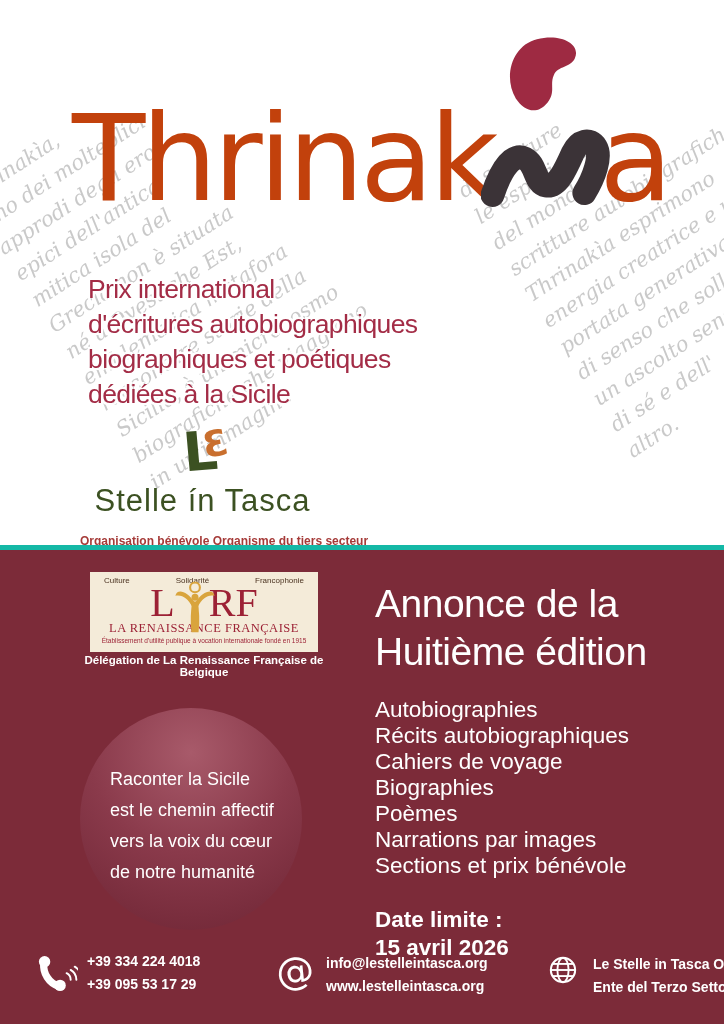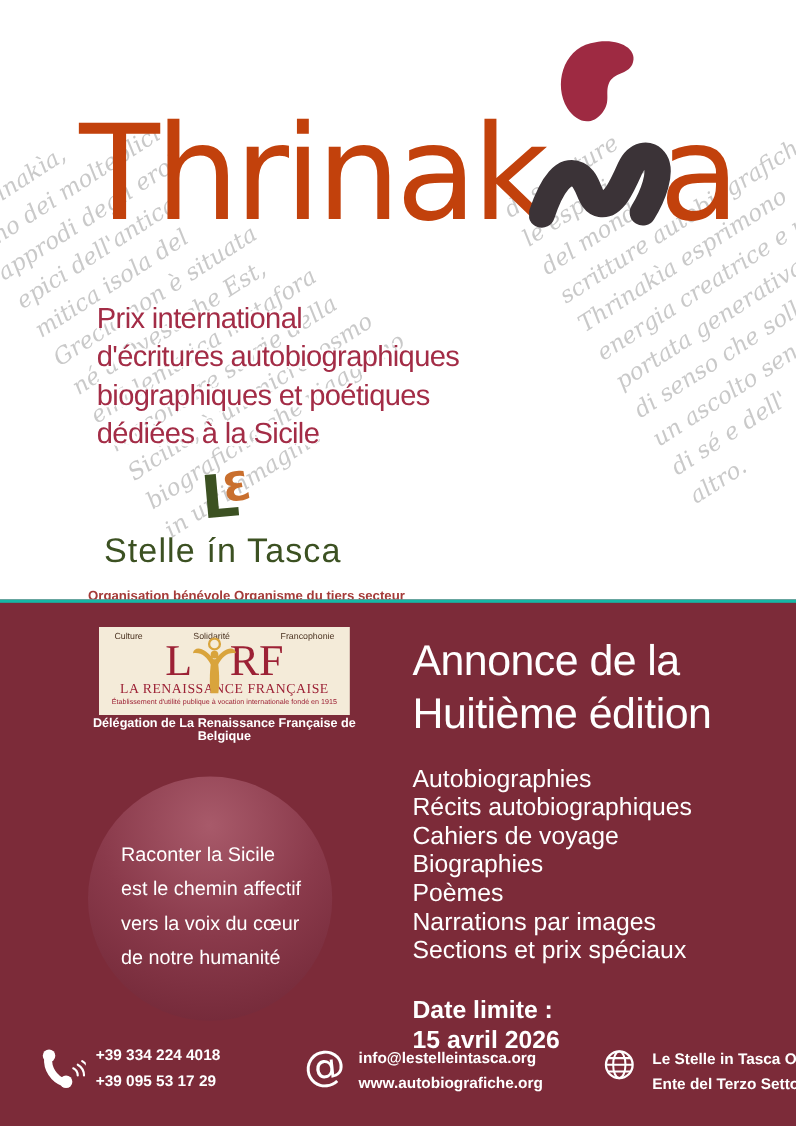--- a/index.html
+++ b/index.html
@@ -43,21 +43,21 @@
           font-weight:bold; color:#3c5122; transform:rotate(-5deg);
           font-family:"DejaVu Sans", sans-serif; }
   .st-e { position:absolute; left:40px; top:-4px; font-size:36px; line-height:36px;
           font-weight:bold; color:#c96f2e; transform:rotate(-10deg);
           font-family:"DejaVu Sans", sans-serif; }
   .st-name { font-size:31px; color:#3c5122; letter-spacing:1px; margin-top:1px; }
   .st-tagline { font-size:12px; font-weight:bold; color:#a53a38; margin-top:15px; white-space:nowrap; }
 
   
   .band { position:absolute; top:545px; left:0; right:0; bottom:0;
-          background:#7c2b39; border-top:3px solid #14b8a6; color:#fff; }
+          background:#7c2b39; border-top:5px solid #14b8a6; color:#fff; }
 
   .lrf-box { position:absolute; top:22px; left:90px; width:228px; height:80px;
              background:#f4ebd9; text-align:center; padding:4px 8px 2px; overflow:hidden; }
   .lrf-top { display:flex; justify-content:space-between; padding:0 6px;
              font-size:8px; color:#4a3220; }
   .lrf-figure { position:absolute; top:6px; left:84px; width:42px; height:58px; }
   .lrf-big { display:flex; justify-content:center; gap:34px; margin-top:-3px;
              font-family:"Liberation Serif", serif; font-size:40px; line-height:42px; color:#9c2135; }
   .lrf-name { font-family:"Liberation Serif", serif; font-size:12.5px; letter-spacing:.5px;
               color:#9c2135; white-space:nowrap; margin-top:-3px; }
@@ -192,21 +192,21 @@
         <div>Annonce de la</div>
         <div>Huitième édition</div>
       </h1>
       <ul class="cats">
         <li>Autobiographies</li>
         <li>Récits autobiographiques</li>
         <li>Cahiers de voyage</li>
         <li>Biographies</li>
         <li>Poèmes</li>
         <li>Narrations par images</li>
-        <li>Sections et prix spéciaux</li>
+        <li>Sections et prix bénévole</li>
       </ul>
       <div class="deadline">
         <div>Date limite :</div>
         <div>15 avril 2026</div>
       </div>
     </div>
 
     <div class="footer-group fg-phone">
       <svg class="f-icon-phone" viewBox="0 0 54 54">
         <path d="M12,14 A27,27 0 0 0 30,42" stroke="#ffffff" stroke-width="9" fill="none" stroke-linecap="round"></path>
@@ -219,21 +219,21 @@
       <div class="f-lines">
         <div>+39 334 224 4018</div>
         <div>+39 095 53 17 29</div>
       </div>
     </div>
 
     <div class="footer-group fg-mail">
       <span class="f-at">@</span>
       <div class="f-lines">
         <div>info@lestelleintasca.org</div>
-        <div>www.autobiografiche.org</div>
+        <div>www.lestelleintasca.org</div>
       </div>
     </div>
 
     <div class="footer-group fg-org">
       <svg class="f-icon-globe" viewBox="0 0 30 30">
         <circle cx="15" cy="15" r="13" stroke="#ffffff" stroke-width="2.2" fill="none"></circle>
         <ellipse cx="15" cy="15" rx="6" ry="13" stroke="#ffffff" stroke-width="2" fill="none"></ellipse>
         <line x1="2" y1="15" x2="28" y2="15" stroke="#ffffff" stroke-width="2"></line>
         <line x1="4" y1="8.5" x2="26" y2="8.5" stroke="#ffffff" stroke-width="2"></line>
         <line x1="4" y1="21.5" x2="26" y2="21.5" stroke="#ffffff" stroke-width="2"></line>

